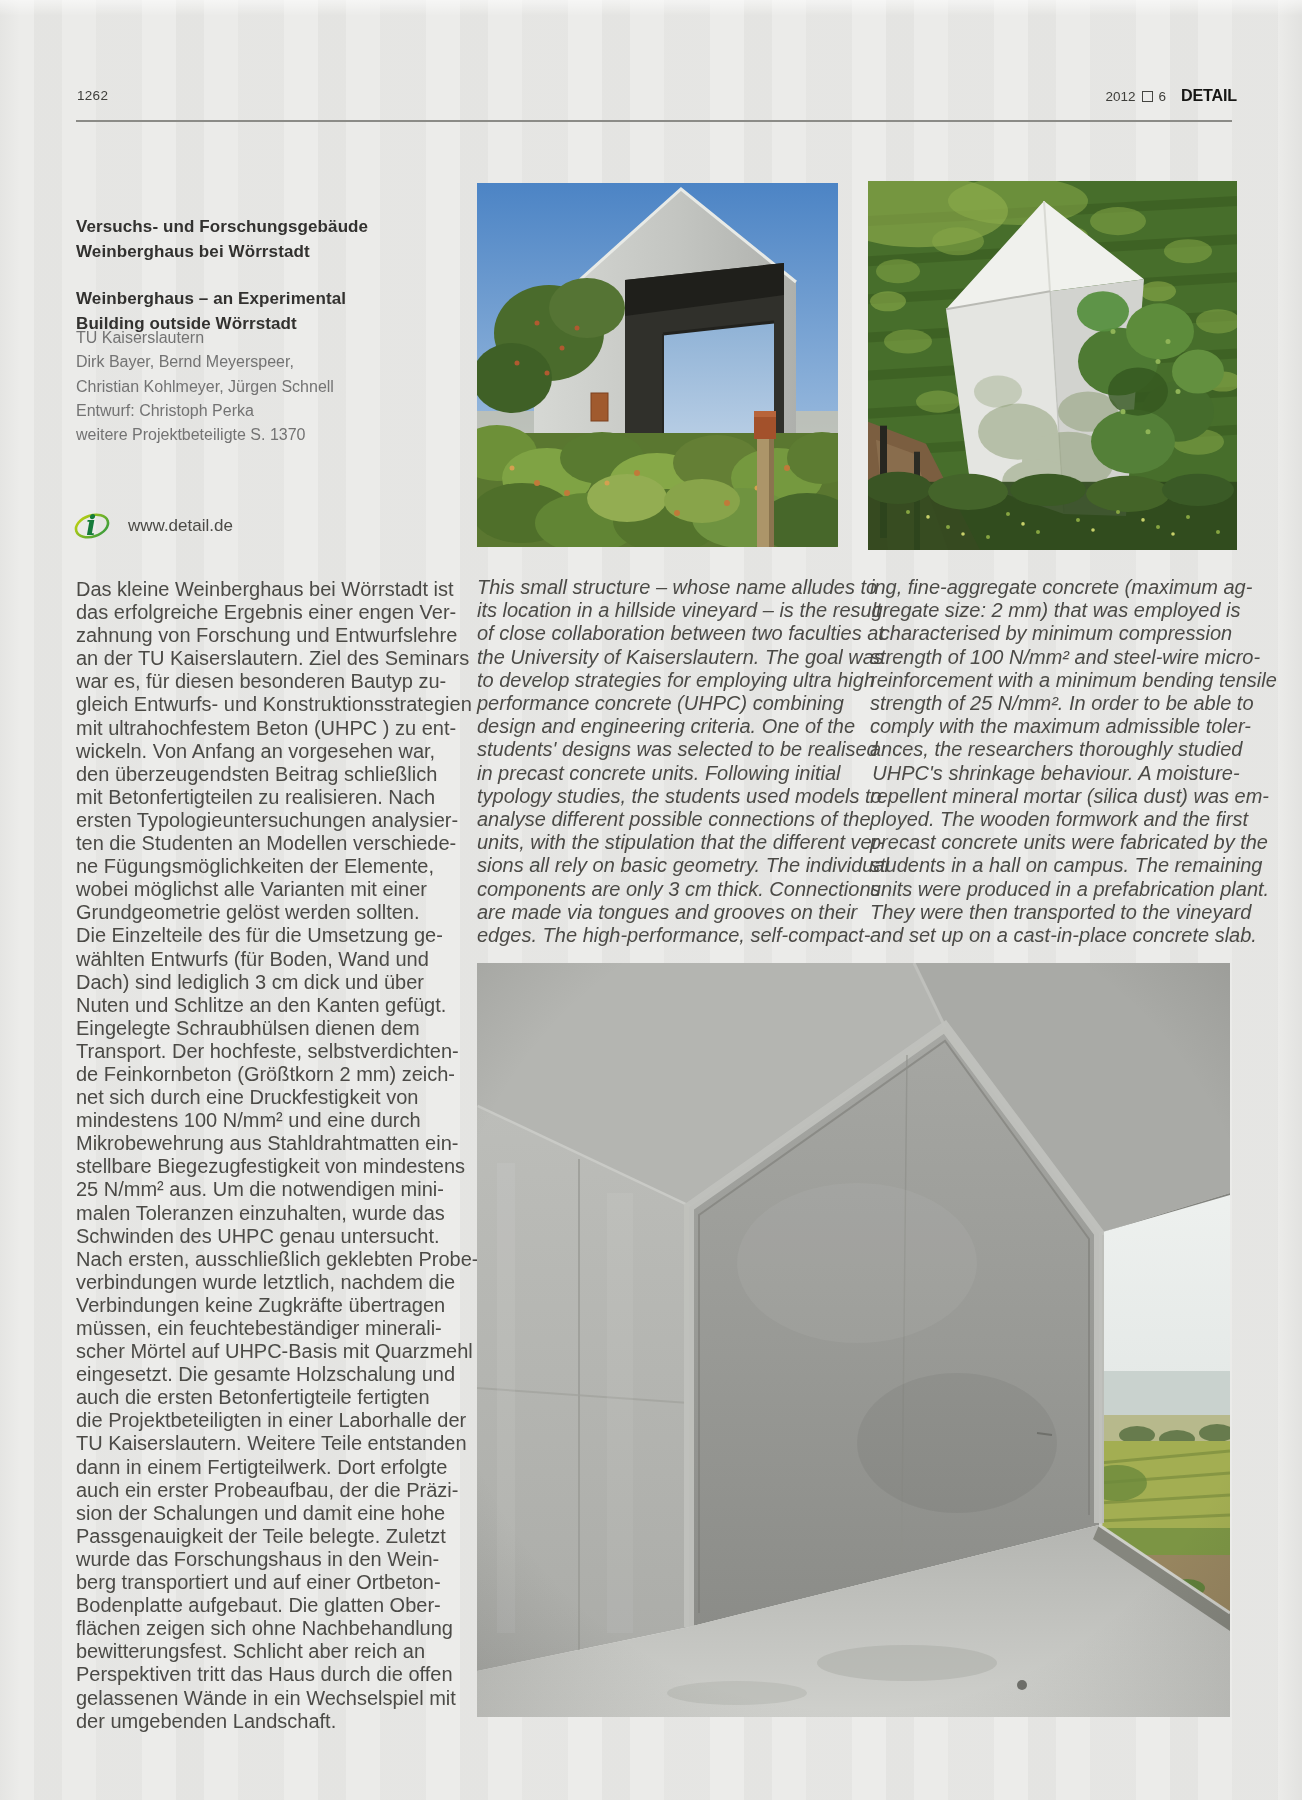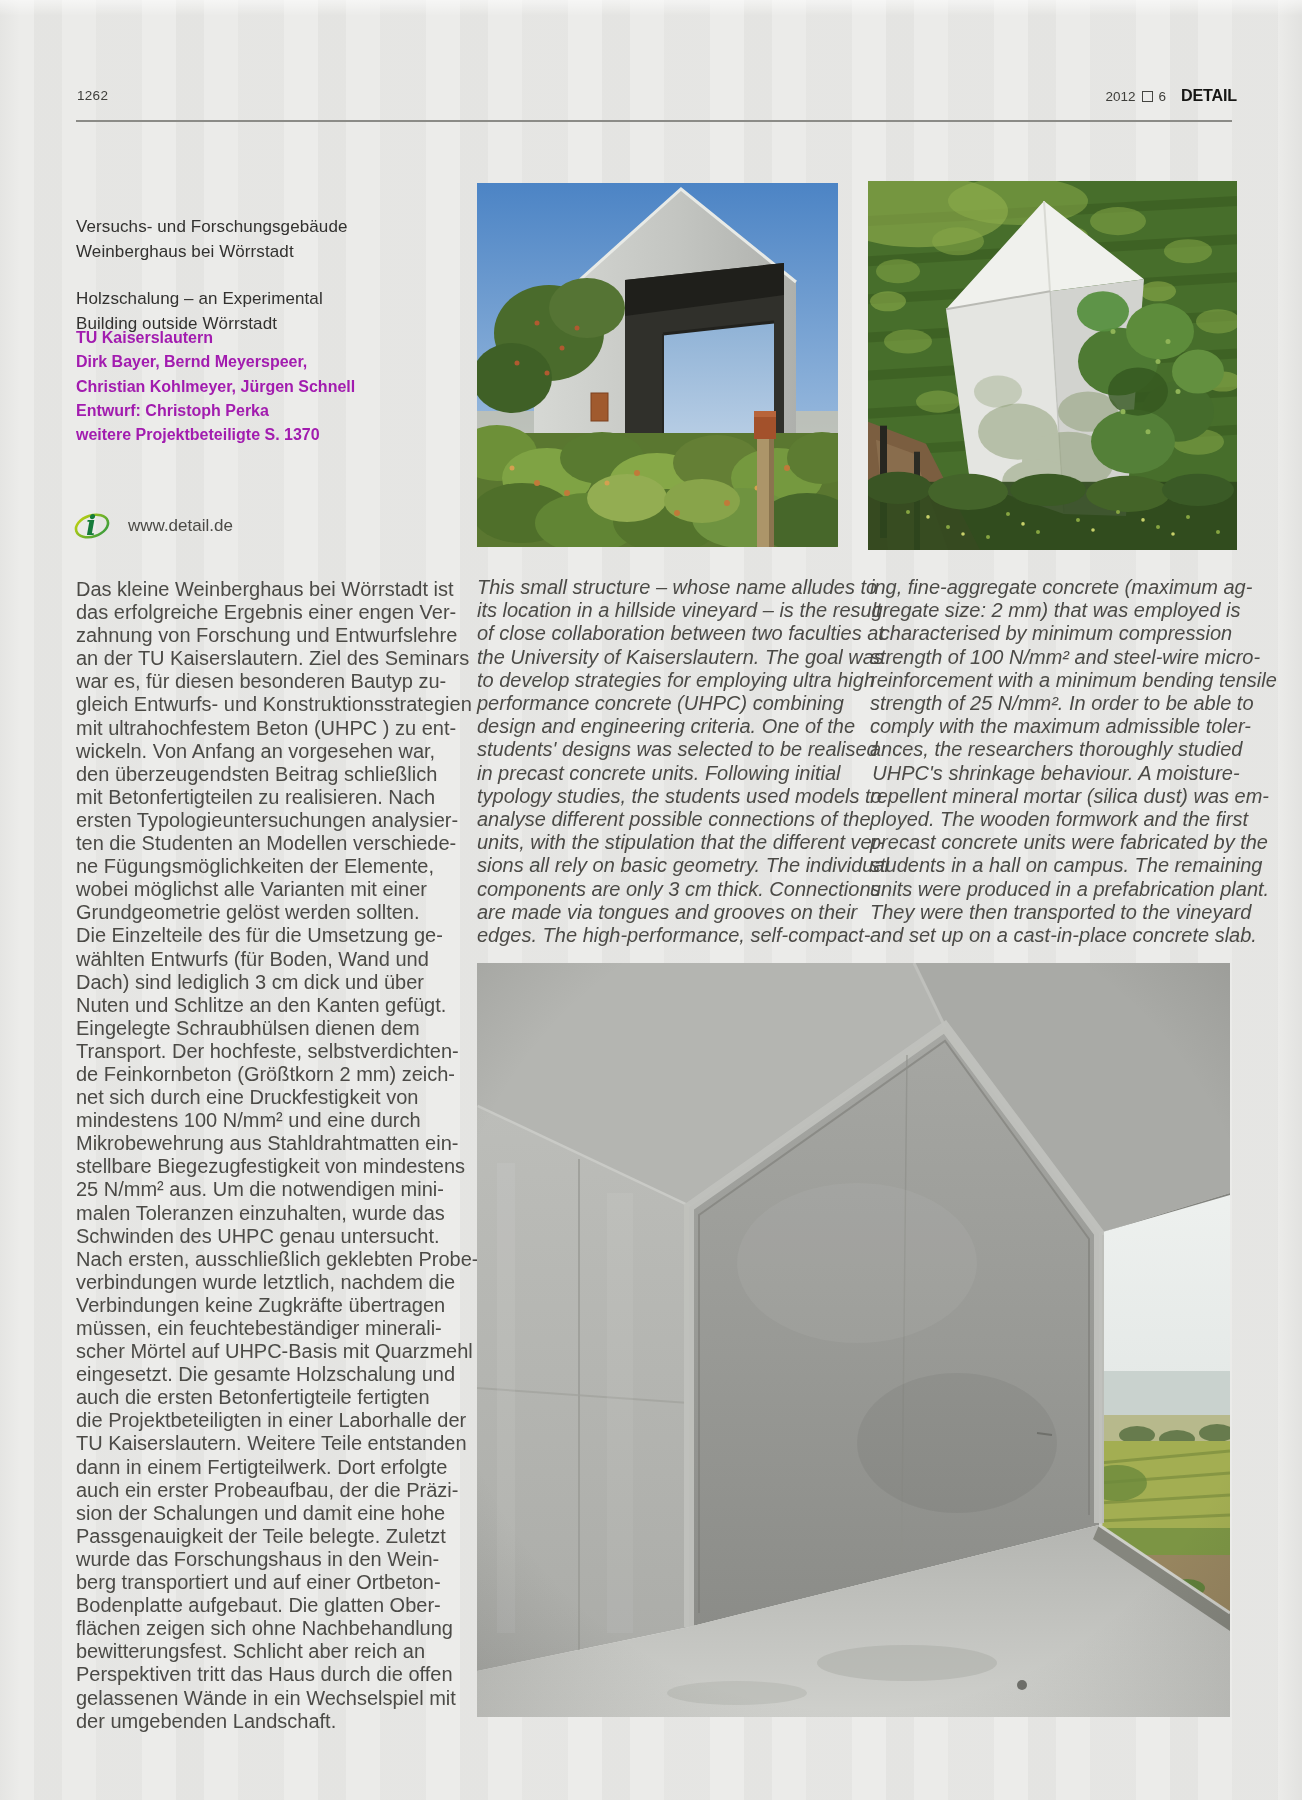--- a/index.html
+++ b/index.html
@@ -13,24 +13,24 @@
       repeating-linear-gradient(90deg, rgba(255,255,255,.14) 0 34px, rgba(120,120,112,.045) 34px 62px, rgba(255,255,255,.10) 62px 96px, rgba(120,120,112,.03) 96px 142px),
       #e9e9e7;
     color:#4b4a46;
   }
   .abs{position:absolute;}
   .pagenum{left:77px;top:88px;font-size:13.5px;color:#3e3e3a;letter-spacing:.3px;text-align:center;}
   .issue{top:86px;right:65px;font-size:13.5px;color:#3e3e3a;display:flex;align-items:center;justify-content:space-between;}
   .sq{display:inline-block;width:9px;height:9px;border:1.5px solid #454541;margin:0 6px;background:transparent;}
   .logo{font-weight:800;font-size:17px;color:#161614;letter-spacing:-.2px;margin-left:12px;display:inline-block;transform:scaleX(.95);transform-origin:right center;}
   .rule{left:76px;top:120px;width:1156px;height:2px;background:#8b8b87;}
-  .title{font-weight:normal;font-size:17px;line-height:24.5px;color:#32312f;white-space:pre;letter-spacing:.1px;margin-top:31px;}
+  .title{font-weight:bold;font-size:17px;line-height:24.5px;color:#32312f;white-space:pre;letter-spacing:.1px;margin-top:31px;}
   .title-de{left:76px;top:184px;}
   .title-en{left:76px;top:256px;}
-  .credits{left:76px;top:326px;font-size:16px;line-height:24.3px;white-space:pre;color:#a21caf;font-weight:bold;}
+  .credits{left:76px;top:326px;font-size:16px;line-height:24.3px;white-space:pre;color:#737373;}
   .weblink{left:72px;top:508px;display:flex;align-items:center;cursor:pointer;}
   .weblink svg{width:40px;height:36px;display:block;}
   .weblink span{font-size:17px;color:#4b4a46;margin-left:16px;}
   .body-text{font-size:20px;line-height:23.1px;white-space:pre;color:#4b4a46;letter-spacing:0;}
   .body-de{left:76px;top:578px;width:320px;}
   .italic{font-style:italic;line-height:23.2px;}
   .col-mid-text{left:477px;top:576px;width:368px;}
   .col-right-text{left:870px;top:576px;width:372px;text-align:center;}
   figure{margin:0;padding:0;}
   .photo{overflow:hidden;}
@@ -48,21 +48,21 @@
   <span>2012</span>
   <span class="sq"></span>
   <span>6</span>
   <span class="logo">DETAIL</span>
 </div>
 
 <div class="abs rule"></div>
 
 <h1 class="abs title title-de">Versuchs- und Forschungsgebäude
 Weinberghaus bei Wörrstadt</h1>
-<h2 class="abs title title-en">Holzschalung – an Experimental
+<h2 class="abs title title-en">Weinberghaus – an Experimental
 Building outside Wörrstadt</h2>
 <div class="abs credits">TU Kaiserslautern
 Dirk Bayer, Bernd Meyerspeer,
 Christian Kohlmeyer, Jürgen Schnell
 Entwurf: Christoph Perka
 weitere Projektbeteiligte S. 1370</div>
 
 <div class="abs weblink">
   <svg viewBox="0 0 40 36">
     <defs>

